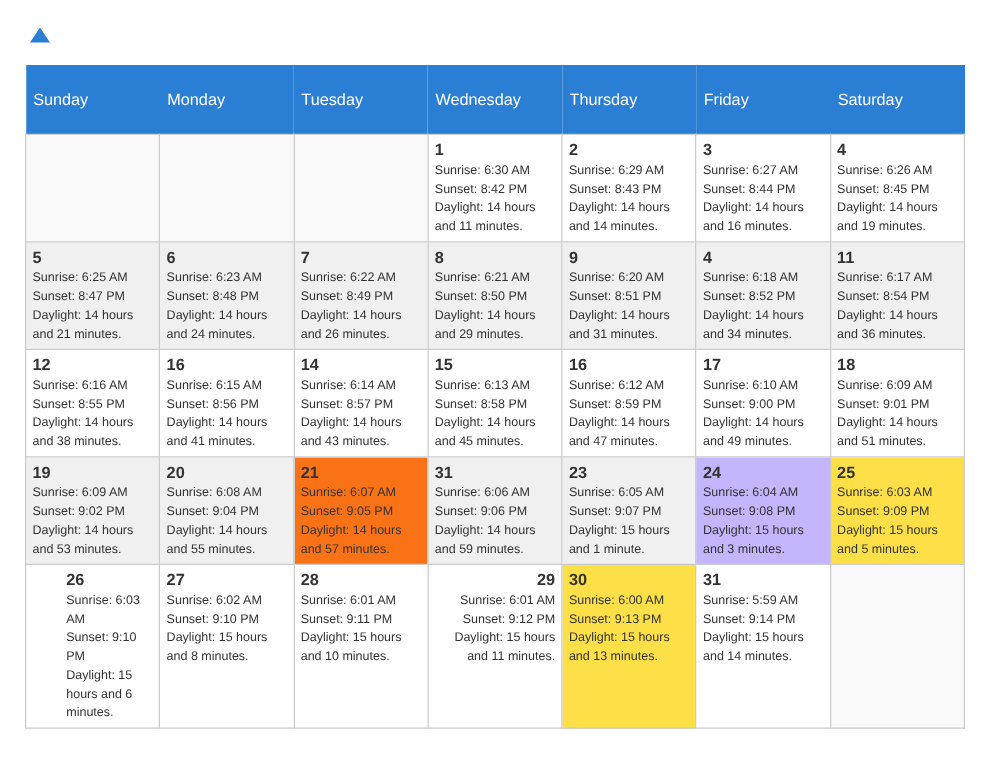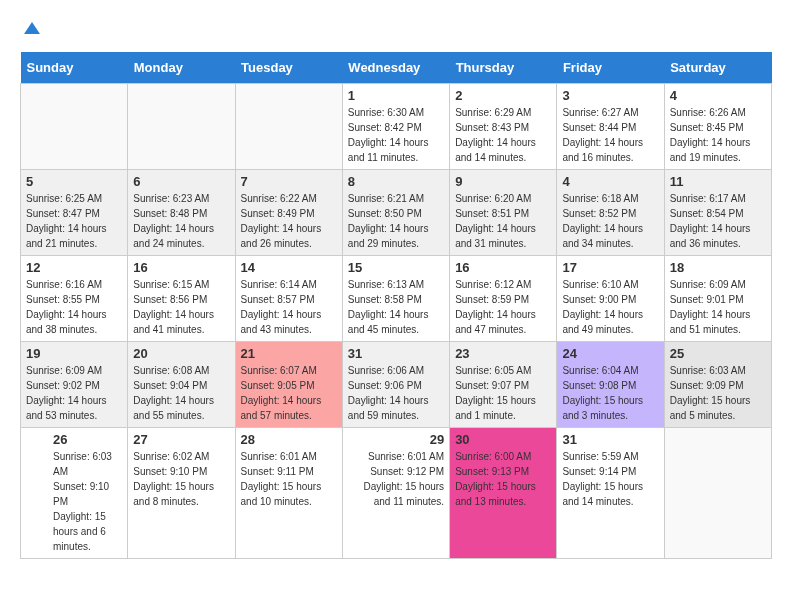--- a/index.html
+++ b/index.html
@@ -53,24 +53,24 @@
       color: #555;
     }
     .calendar-table {
       width: 100%;
       border-collapse: collapse;
       font-size: 11px;
     }
     .calendar-table th {
       background-color: #2a7fd4;
       color: #fff;
-      padding: 8px 6px;
+      padding: 20px 6px;
       text-align: left;
       font-size: 13px;
-      font-weight: bold;
+      font-weight: normal;
     }
     .calendar-table td {
       border: 1px solid #ccc;
       vertical-align: top;
       padding: 4px 5px;
       width: calc(100% / 7);
       min-height: 80px;
     }
     .day-number {
       font-size: 13px;
@@ -211,37 +211,37 @@
       </tr>
       <tr>
         <td style="background-color: rgb(240, 240, 240);">
           <div class="day-number">19</div>
           <div class="day-info">Sunrise: 6:09 AM<br>Sunset: 9:02 PM<br>Daylight: 14 hours and 53 minutes.</div>
         </td>
         <td style="background-color: rgb(240, 240, 240);">
           <div class="day-number">20</div>
           <div class="day-info">Sunrise: 6:08 AM<br>Sunset: 9:04 PM<br>Daylight: 14 hours and 55 minutes.</div>
         </td>
-        <td style="background-color: #fca5a5;">
+        <td style="background-color: #f97316;">
           <div class="day-number">21</div>
           <div class="day-info">Sunrise: 6:07 AM<br>Sunset: 9:05 PM<br>Daylight: 14 hours and 57 minutes.</div>
         </td>
         <td style="background-color: rgb(240, 240, 240);">
           <div class="day-number">31</div>
           <div class="day-info">Sunrise: 6:06 AM<br>Sunset: 9:06 PM<br>Daylight: 14 hours and 59 minutes.</div>
         </td>
         <td style="background-color: rgb(240, 240, 240);">
           <div class="day-number">23</div>
           <div class="day-info">Sunrise: 6:05 AM<br>Sunset: 9:07 PM<br>Daylight: 15 hours and 1 minute.</div>
         </td>
         <td style="background-color: #c4b5fd;">
           <div class="day-number">24</div>
           <div class="day-info">Sunrise: 6:04 AM<br>Sunset: 9:08 PM<br>Daylight: 15 hours and 3 minutes.</div>
         </td>
-        <td style="background-color: #e5e5e5;">
+        <td style="background-color: #fde047;">
           <div class="day-number">25</div>
           <div class="day-info">Sunrise: 6:03 AM<br>Sunset: 9:09 PM<br>Daylight: 15 hours and 5 minutes.</div>
         </td>
       </tr>
       <tr>
         <td style="background-color: rgb(255, 255, 255); padding-left: 32px;">
           <div class="day-number">26</div>
           <div class="day-info">Sunrise: 6:03 AM<br>Sunset: 9:10 PM<br>Daylight: 15 hours and 6 minutes.</div>
         </td>
         <td style="background-color: rgb(255, 255, 255);">
@@ -249,21 +249,21 @@
           <div class="day-info">Sunrise: 6:02 AM<br>Sunset: 9:10 PM<br>Daylight: 15 hours and 8 minutes.</div>
         </td>
         <td style="background-color: rgb(255, 255, 255);">
           <div class="day-number">28</div>
           <div class="day-info">Sunrise: 6:01 AM<br>Sunset: 9:11 PM<br>Daylight: 15 hours and 10 minutes.</div>
         </td>
         <td style="background-color: rgb(255, 255, 255); text-align: right;">
           <div class="day-number">29</div>
           <div class="day-info">Sunrise: 6:01 AM<br>Sunset: 9:12 PM<br>Daylight: 15 hours and 11 minutes.</div>
         </td>
-        <td style="background-color: #ec4899;">
+        <td style="background-color: #fde047;">
           <div class="day-number">30</div>
           <div class="day-info">Sunrise: 6:00 AM<br>Sunset: 9:13 PM<br>Daylight: 15 hours and 13 minutes.</div>
         </td>
         <td style="background-color: rgb(255, 255, 255);">
           <div class="day-number">31</div>
           <div class="day-info">Sunrise: 5:59 AM<br>Sunset: 9:14 PM<br>Daylight: 15 hours and 14 minutes.</div>
         </td>
         <td class="empty-cell" style="background-color: rgb(249, 249, 249);"></td>
       </tr>
     </tbody>

